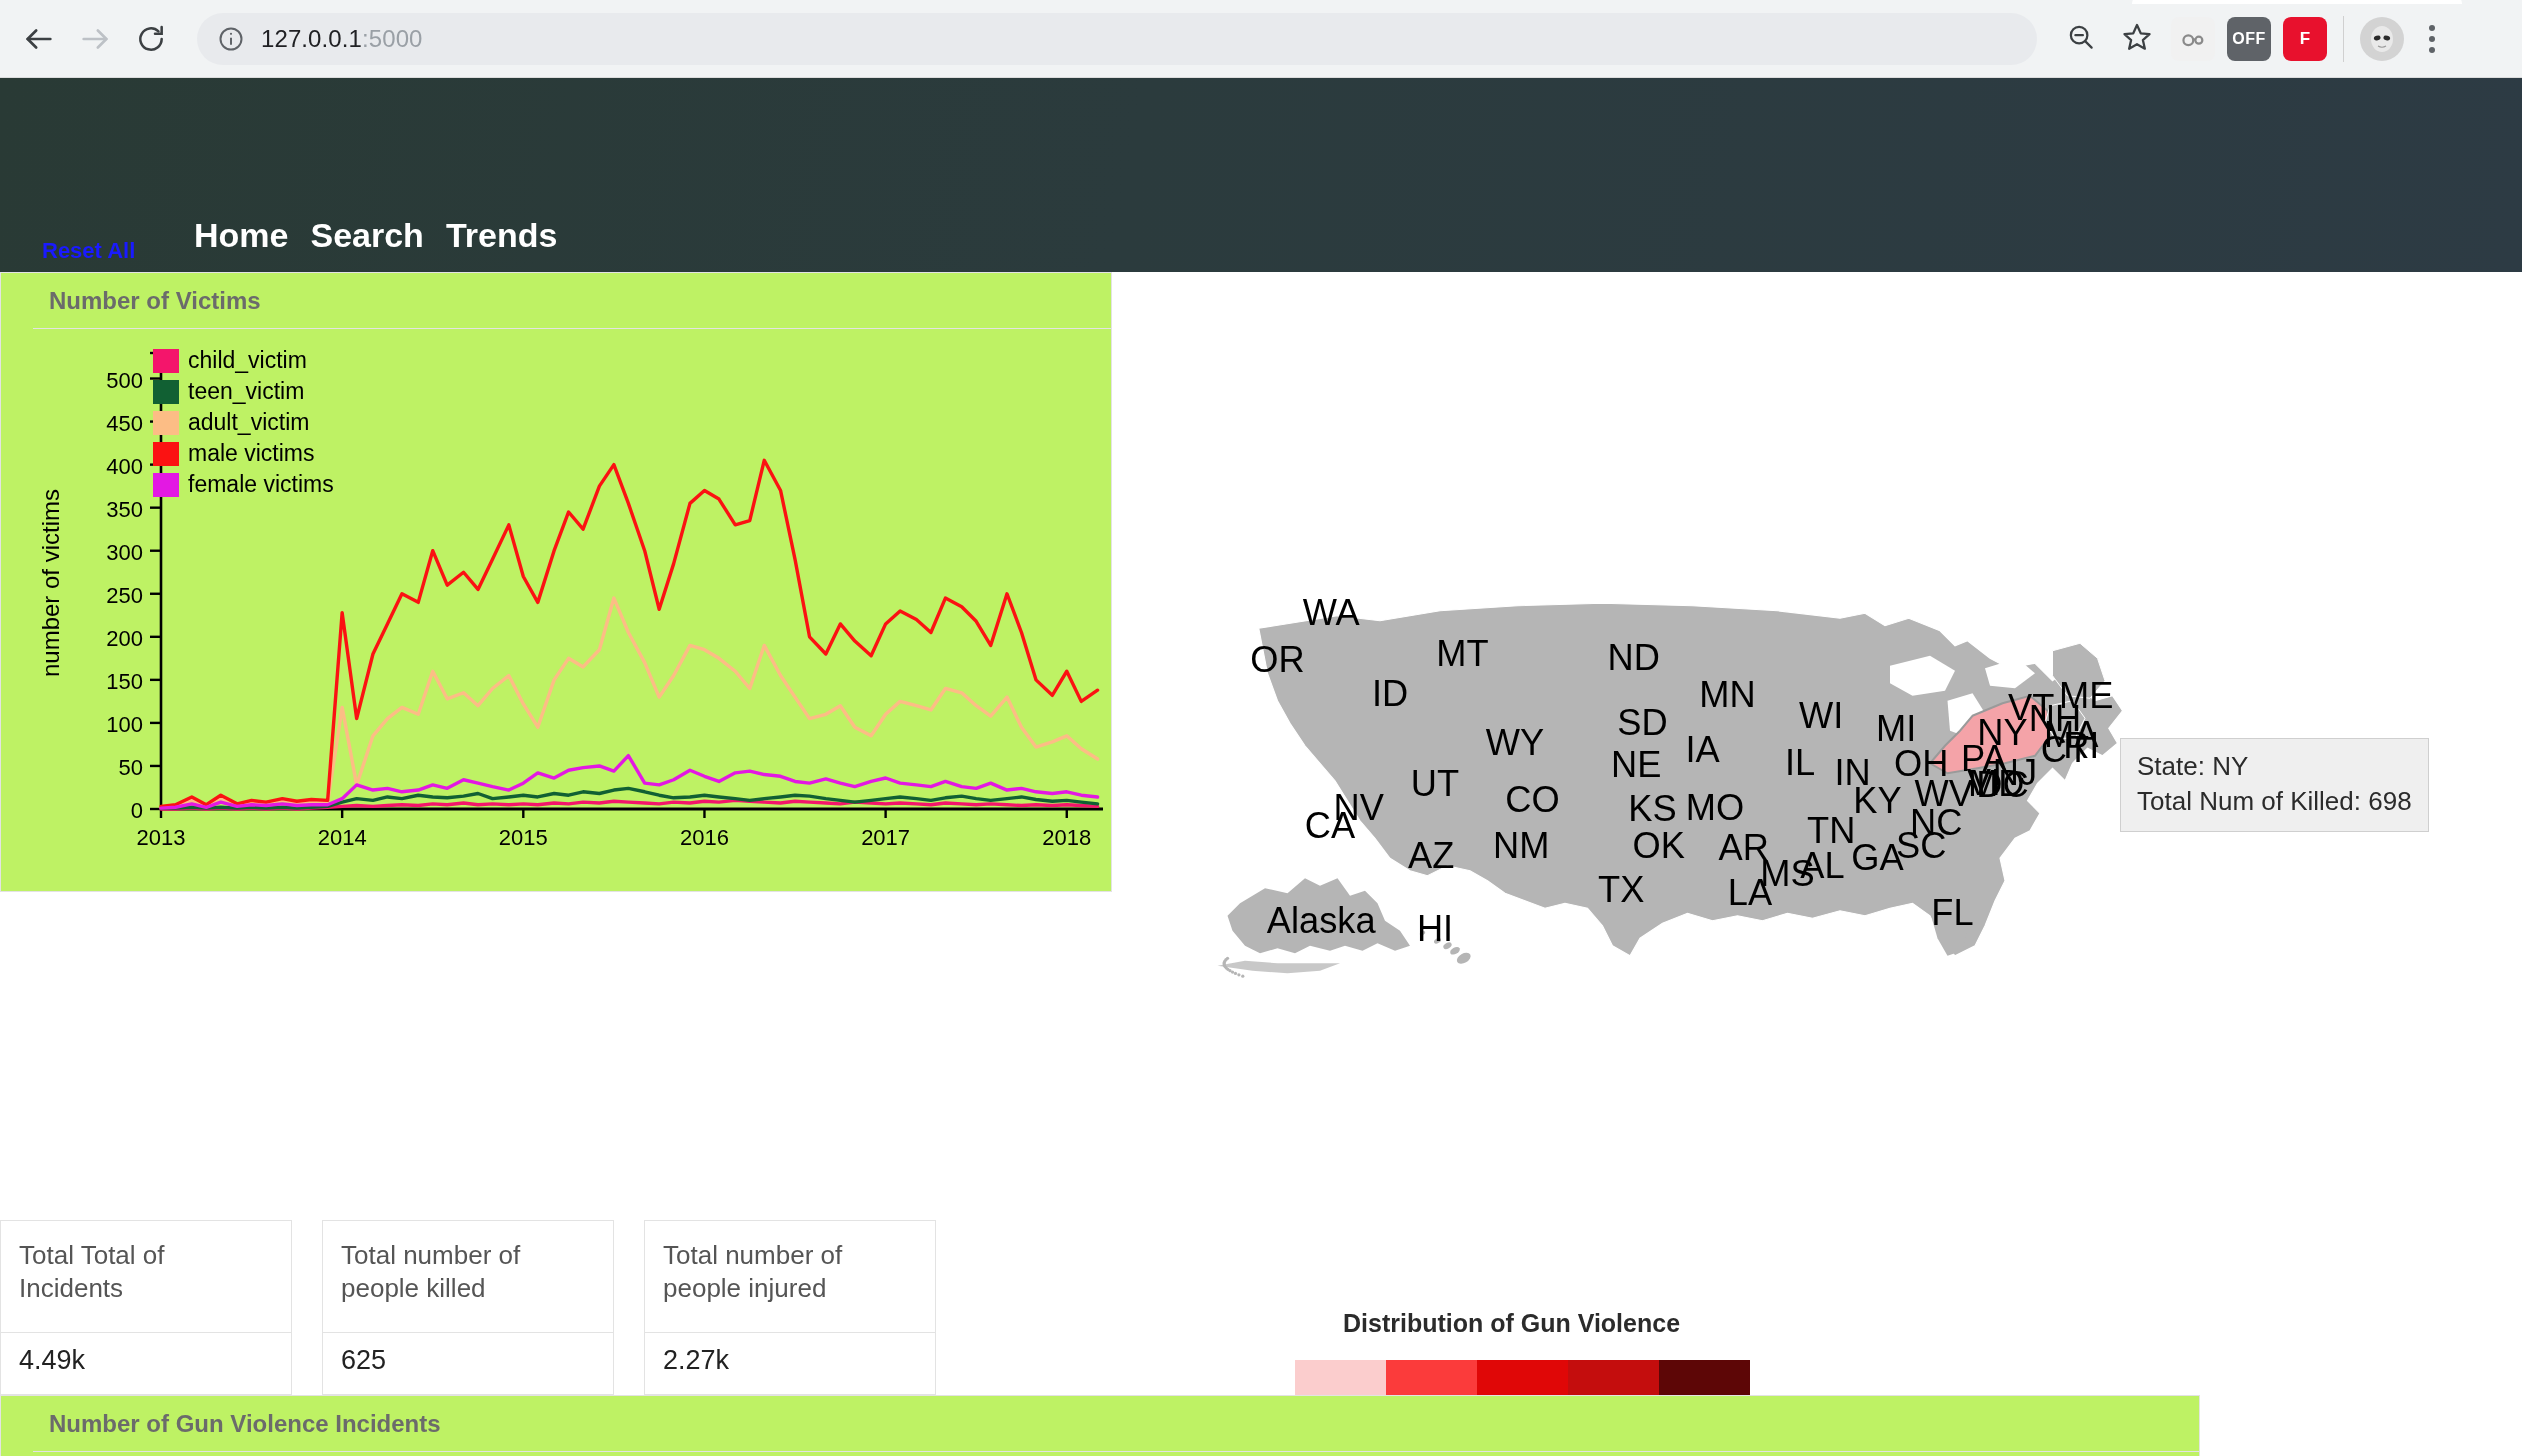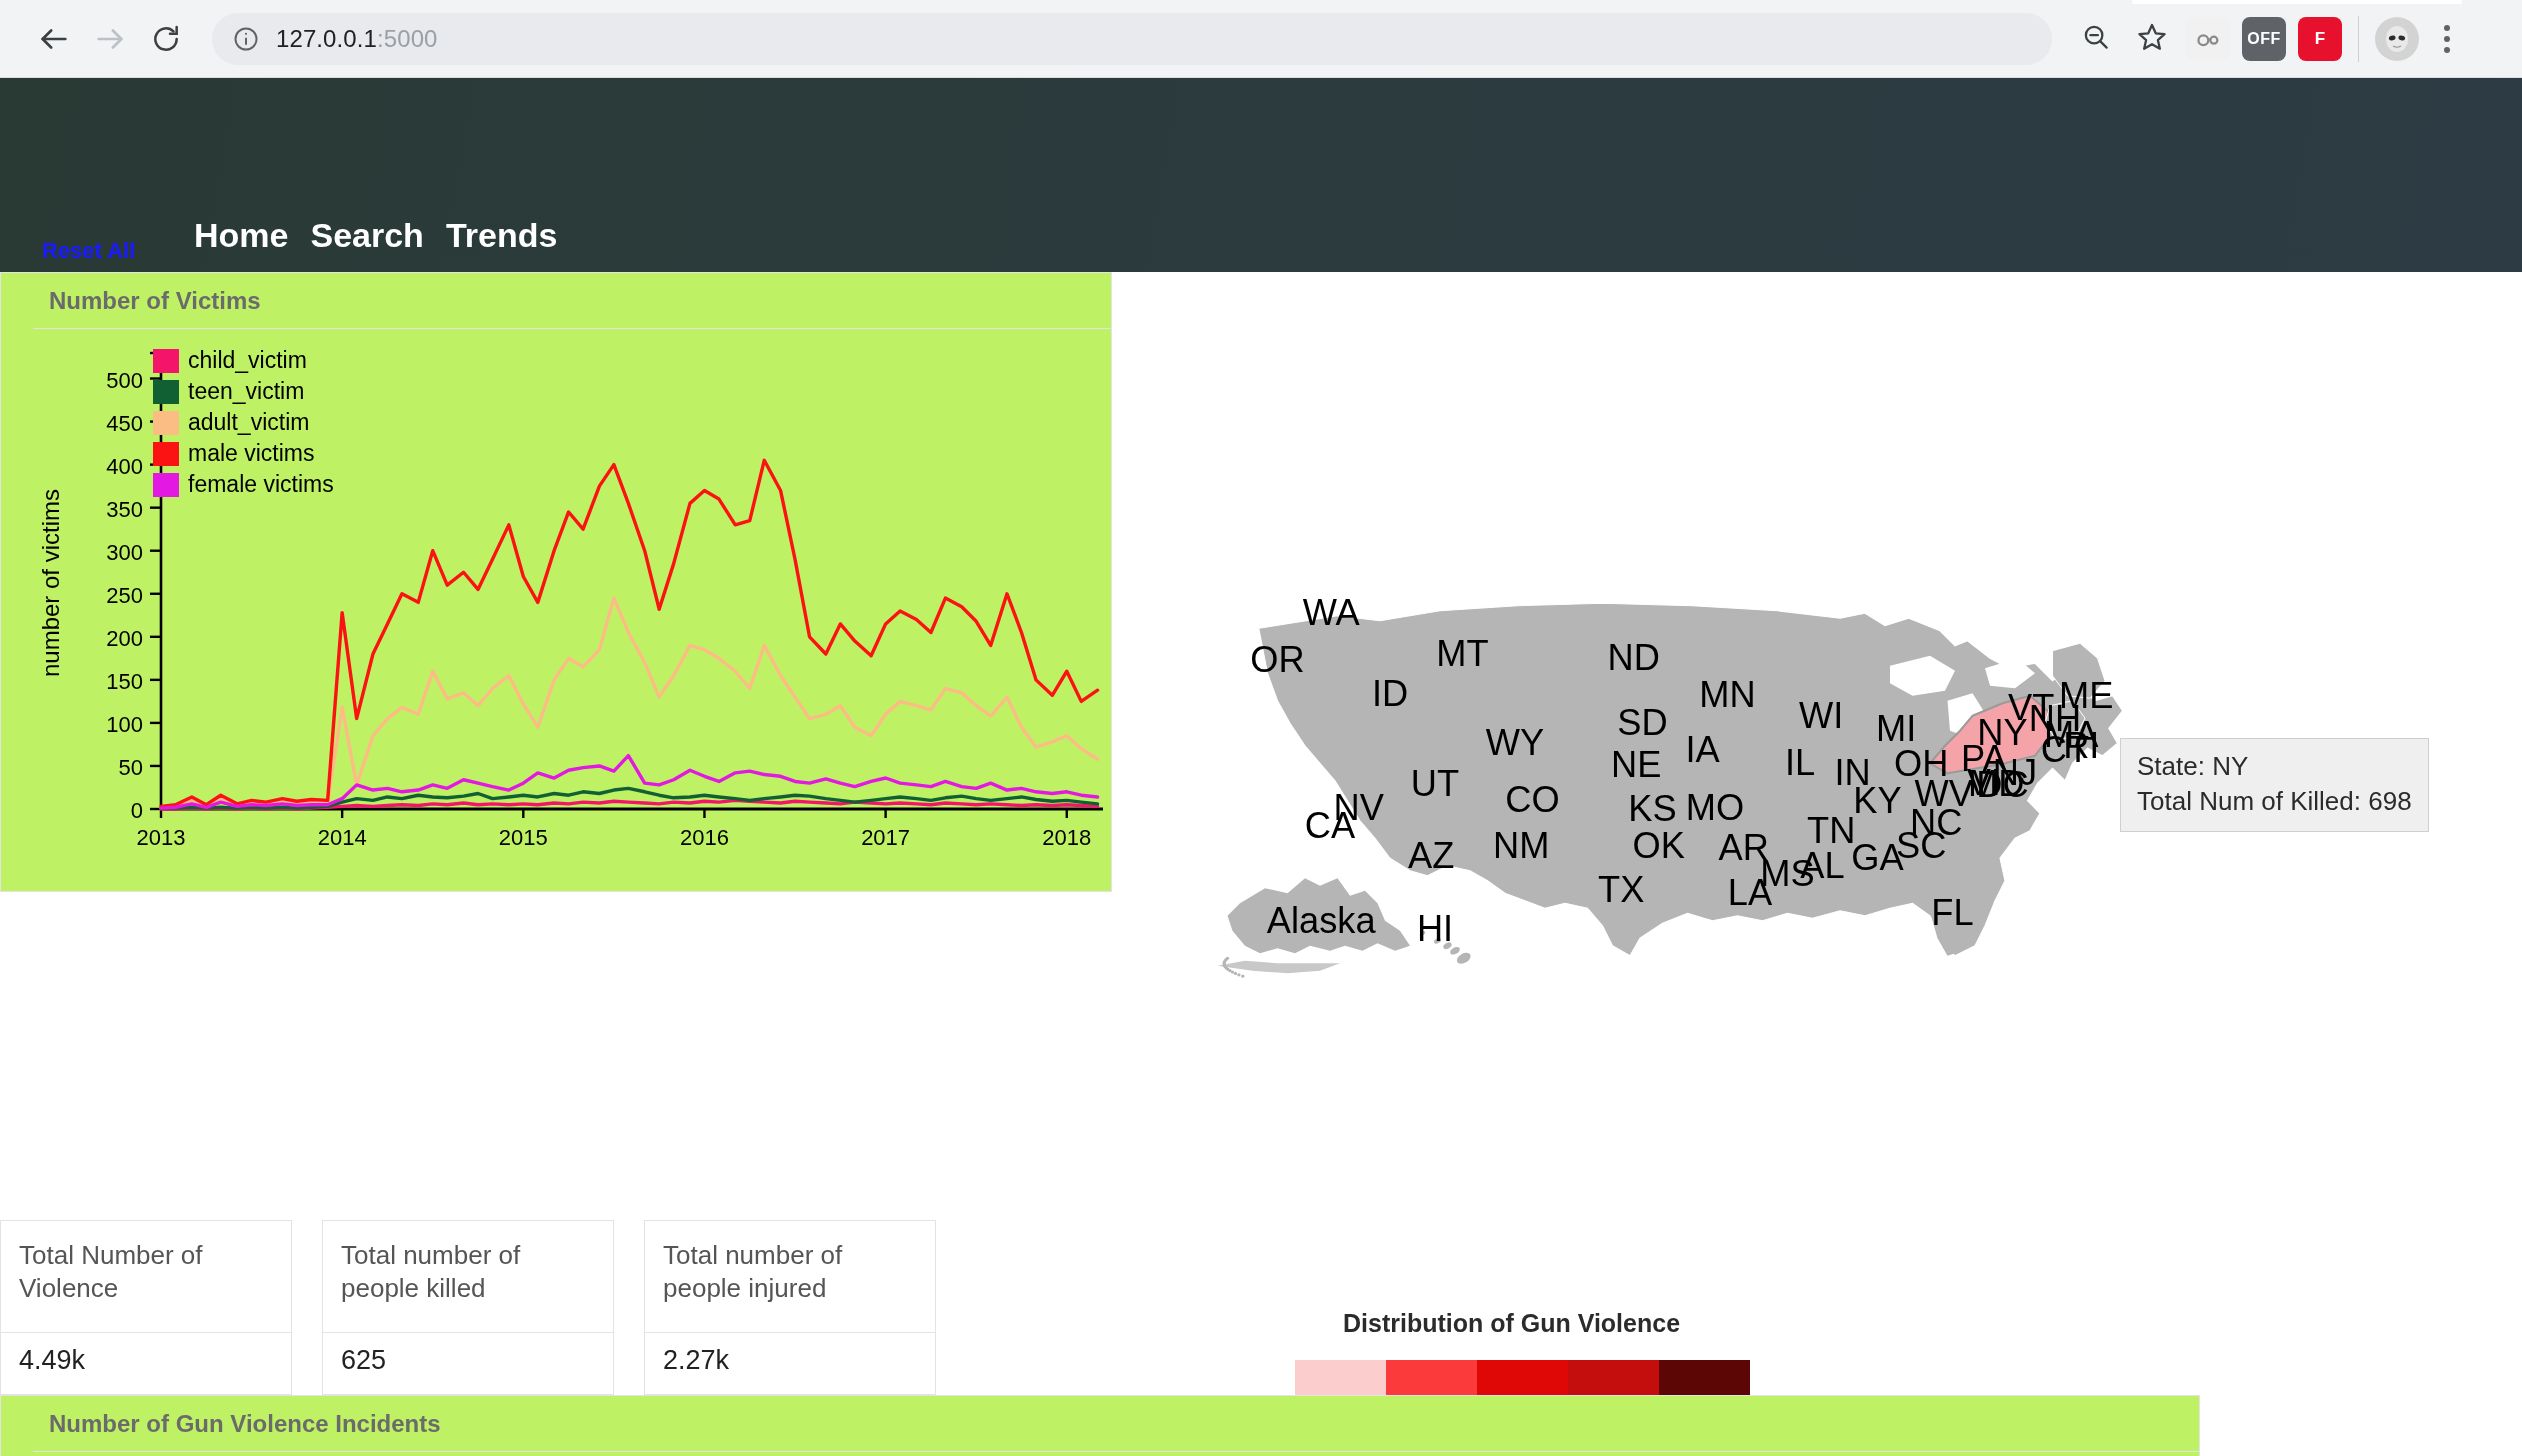--- a/index.html
+++ b/index.html
@@ -7,21 +7,21 @@
   body {
     width:2522px; height:1456px;
     font-family:"Liberation Sans", sans-serif;
     background:#ffffff;
     overflow:hidden;
   }
 
   
   .browser-bar{
     height:78px; background:#f1f3f4; display:flex; align-items:center;
-    padding:0 26px; position:relative; border-bottom:1px solid #dcdcdc;
+    padding:0 11px; position:relative; border-bottom:1px solid #dcdcdc;
   }
   .nav-btn{ width:56px;height:56px;display:flex;align-items:center;justify-content:center;
             border-radius:50%; cursor:pointer; flex:0 0 auto;}
   .nav-btn svg{ display:block; }
   .omni{
     flex:1 1 auto; height:52px; background:#e8eaed; border-radius:26px;
     display:flex; align-items:center; padding:0 20px; margin-left:18px; margin-right:12px;
     max-width:1840px;
   }
   .omni .info-ic{ margin-right:16px; display:flex; }
@@ -278,21 +278,21 @@
           <div class="legend-row">
             <span class="legend-sw" style="background: rgb(227, 24, 227);"></span>
             <span class="legend-lb">female victims</span>
           </div>
         </div>
     </div>
   </div>
 
   <div class="kpis">
     <div class="kpi">
-      <div class="kpi-title">Total Number of Violence</div>
+      <div class="kpi-title">Total Total of Incidents</div>
       <div class="kpi-val">4.49k</div>
     </div>
     <div class="kpi">
       <div class="kpi-title">Total number of people killed</div>
       <div class="kpi-val">625</div>
     </div>
     <div class="kpi">
       <div class="kpi-title">Total number of people injured</div>
       <div class="kpi-val">2.27k</div>
     </div>

